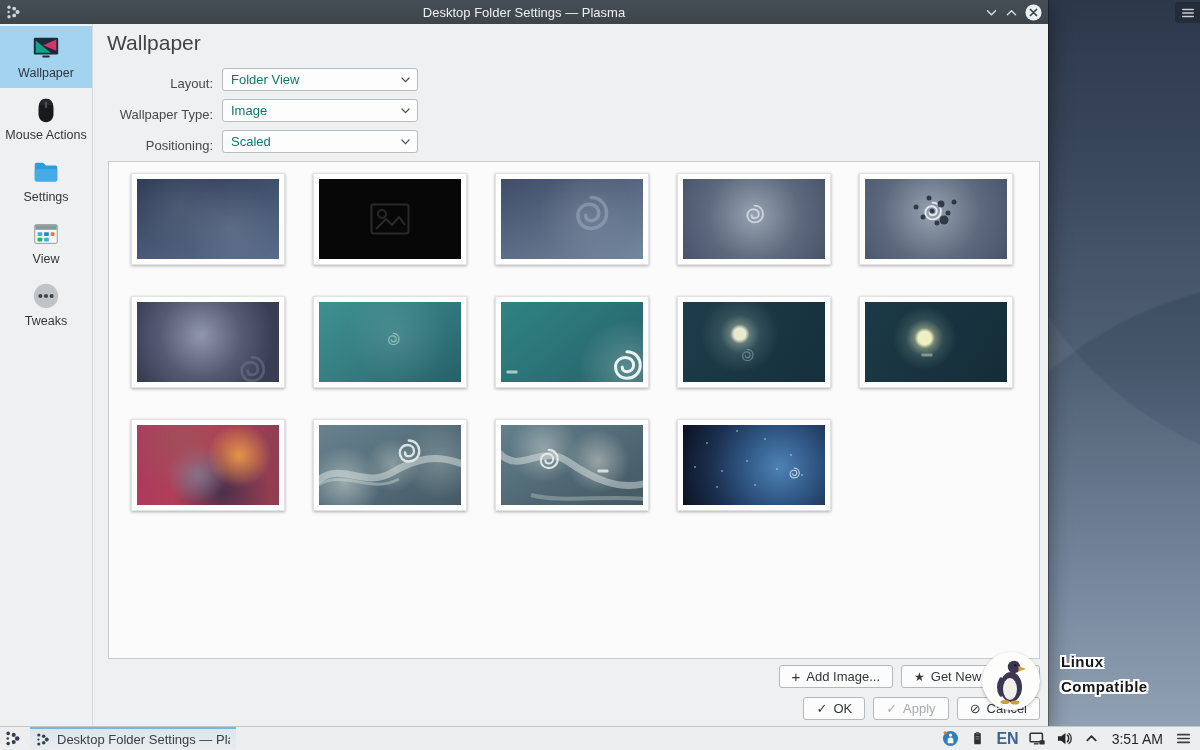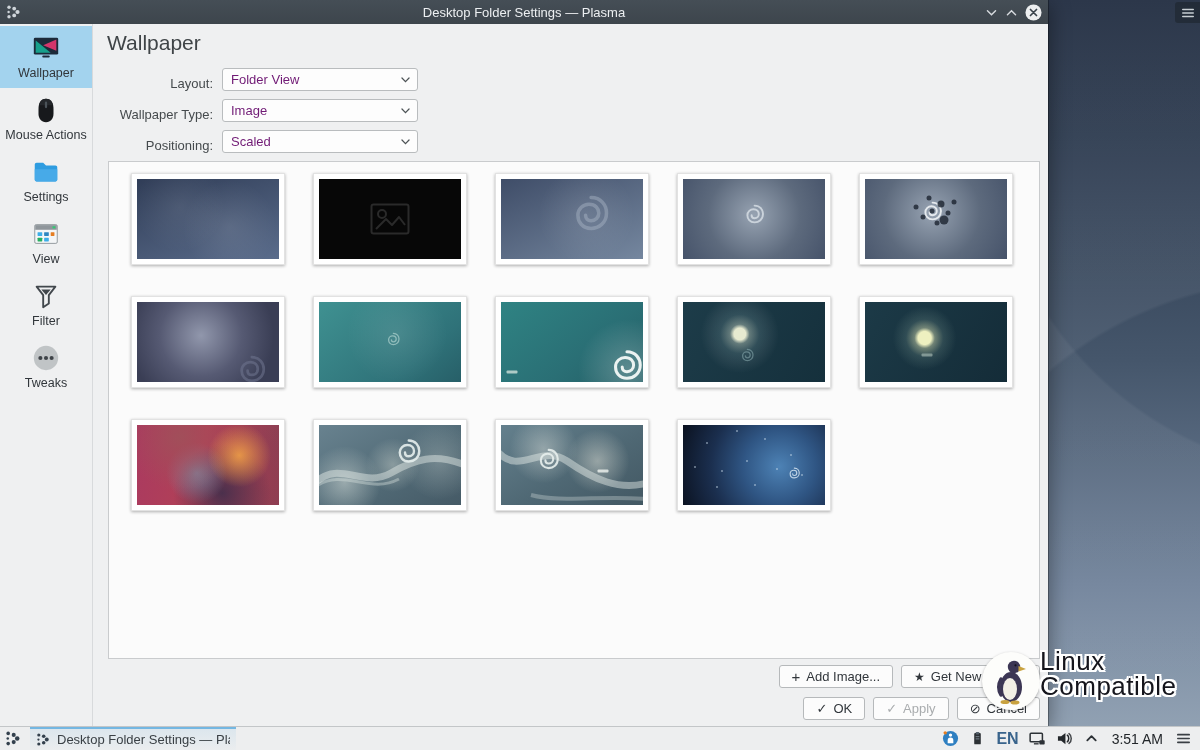--- a/index.html
+++ b/index.html
@@ -38,21 +38,21 @@
   .side-label { display:block; margin-top:3px; font-size:12.5px; color:#31363b; }
 
   
   .content { position:relative; flex:1; padding:7px 0 0 14px; }
   .page-title { font-size:21px; font-weight:400; color:#3f4447; }
   .form { margin-top:13px; }
   .form-row { display:flex; align-items:flex-end; height:23px; margin-bottom:8px; }
   .form-label { width:106px; text-align:right; margin-right:9px; color:#454a4d; }
   .select { position:relative; width:196px; height:23px; background:#fdfdfd;
     border:1px solid #b9bcbe; border-radius:3px; display:flex; align-items:center; padding:0 22px 0 8px; }
-  .select .sel-value { color:#701a75; }
+  .select .sel-value { color:#0f766e; }
   .select .chev { position:absolute; right:6px; top:7px; width:11px; height:8px; }
 
   .grid-panel { margin-left:1px; margin-top:5px; width:932px; height:498px;
     background:#fbfbfb; border:1px solid #c9cbcd; overflow:hidden; }
   .grid { display:flex; flex-wrap:wrap; column-gap:28px; row-gap:31px; padding:11px 22px; }
   .thumb { width:154px; height:92px; background:#fff; border:1px solid #e2e2e2; padding:5px;
     box-shadow:0 1px 3px rgba(0,0,0,.3); }
   .thumb-img { position:relative; width:142px; height:80px; overflow:hidden; }
 
   .ov { position:absolute; left:50%; top:50%; transform:translate(-50%,-50%); }
@@ -76,21 +76,21 @@
   .btn .bicon { font-size:13px; line-height:1; }
   .btn-getnew { min-width:139px; justify-content:flex-start; }
   .btn.disabled { color:#a9acae; }
   .btn.disabled .bicon { color:#a9acae; }
 
   
   .watermark { position:absolute; left:982px; top:649px; z-index:30; display:flex; pointer-events:none; }
   .wm-circle { width:58px; height:58px; margin-top:3px; border-radius:50%; background:#fdfdfb;
     box-shadow:0 1px 3px rgba(0,0,0,.3); display:flex; align-items:center; justify-content:center; }
   .wm-circle svg { width:40px; height:48px; }
-  .wm-text { margin-left:0; font-weight:normal; font-size:26px; line-height:25px;
+  .wm-text { margin-left:21px; font-weight:bold; font-size:15px; line-height:25px;
     letter-spacing:.5px; color:#15151c;
     text-shadow:-2px -2px 0 #fff,2px -2px 0 #fff,-2px 2px 0 #fff,2px 2px 0 #fff,
       0 2px 0 #fff,2px 0 0 #fff,0 -2px 0 #fff,-2px 0 0 #fff; }
 
   
   .taskbar { position:absolute; left:0; bottom:0; width:1200px; height:24px; background:#edeeef;
     border-top:1px solid #c3c6c8; display:flex; align-items:center; z-index:40; }
   .launcher { width:26px; height:24px; display:flex; align-items:center; justify-content:center; color:#33404d; }
   .task-button { width:206px; height:23px; margin-left:4px; border-top:2px solid #74b7e2;
     background:linear-gradient(rgba(116,183,226,0.14), rgba(116,183,226,0.02));
@@ -179,27 +179,20 @@
               <rect x="4" y="6" width="24" height="20" rx="1.5" fill="#f4f6f7" stroke="#8f969b"></rect>
               <rect x="4.5" y="6.5" width="23" height="5" fill="#8f969b"></rect>
               <rect x="23" y="7.8" width="3" height="2.2" fill="#2ecc71"></rect>
               <rect x="7" y="14" width="5" height="4" rx=".5" fill="#3daee9"></rect>
               <rect x="14" y="14" width="5" height="4" rx=".5" fill="#2e86c1"></rect>
               <rect x="21" y="14" width="4" height="4" rx=".5" fill="#e67e22"></rect>
               <rect x="7" y="20" width="5" height="4" rx=".5" fill="#27ae60"></rect>
               <rect x="14" y="20" width="5" height="4" rx=".5" fill="#3daee9"></rect>
             </svg>
           <span class="side-label">View</span>
-        </div>
-        <div class="side-item">
-          <svg class="side-icon" viewBox="0 0 32 32">
-              <path d="M6 6 L26 6 L19 15 L19 24 L13 28 L13 15 Z" fill="none" stroke="#41474c" stroke-width="2" stroke-linejoin="round"></path>
-              <polygon points="11,9 21,9 16,15" fill="#41474c"></polygon>
-            </svg>
-          <span class="side-label">Filter</span>
         </div>
         <div class="side-item">
           <svg class="side-icon" viewBox="0 0 32 32">
               <circle cx="16" cy="16" r="13" fill="#c0c4c6"></circle>
               <circle cx="10" cy="16" r="2.2" fill="#3e4348"></circle>
               <circle cx="16" cy="16" r="2.2" fill="#3e4348"></circle>
               <circle cx="22" cy="16" r="2.2" fill="#3e4348"></circle>
             </svg>
           <span class="side-label">Tweaks</span>
         </div>

